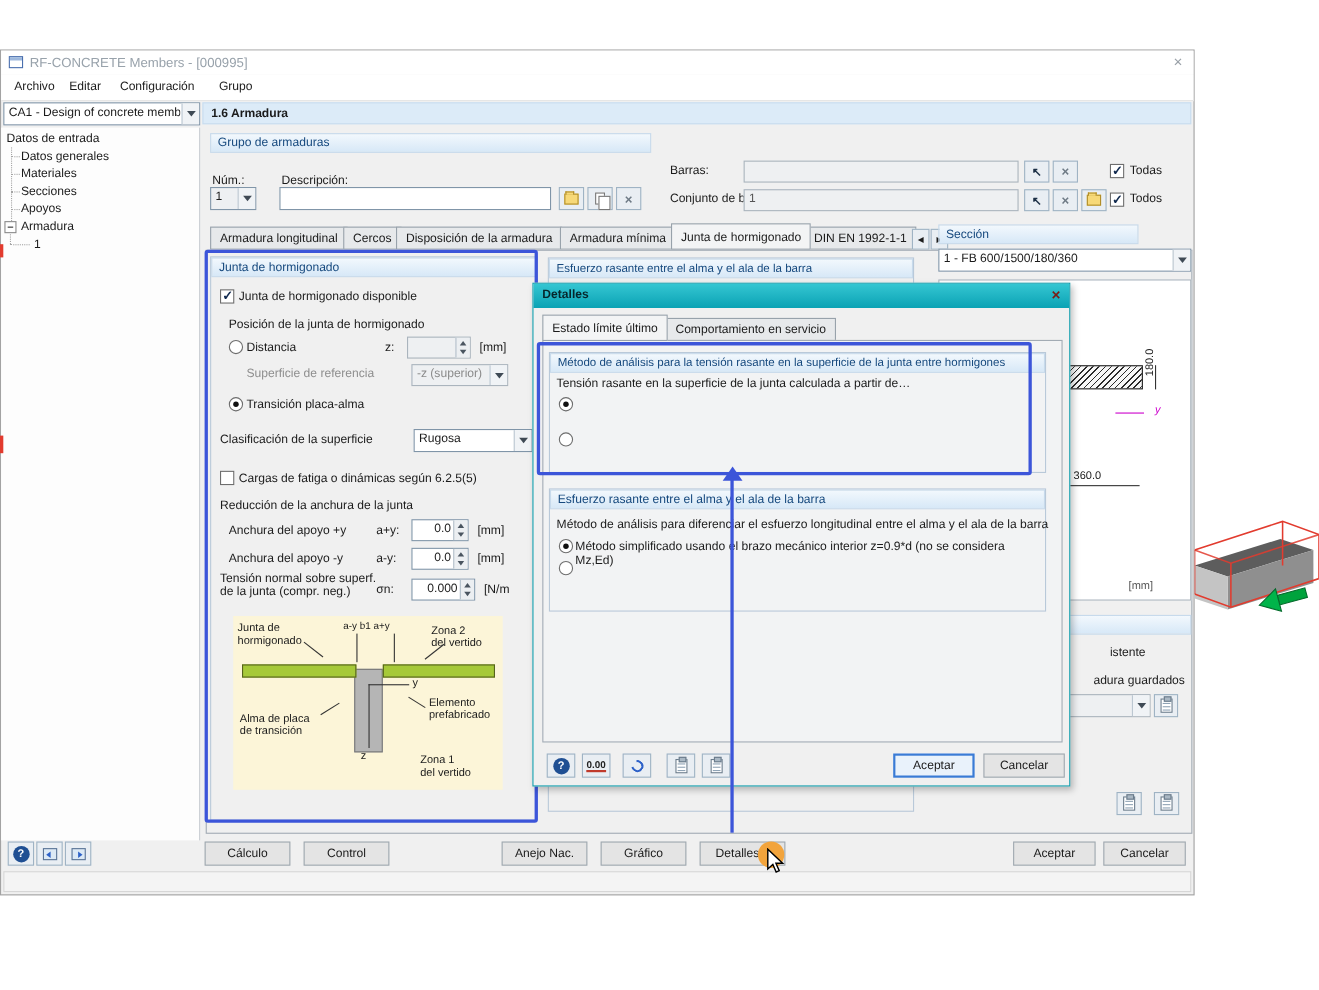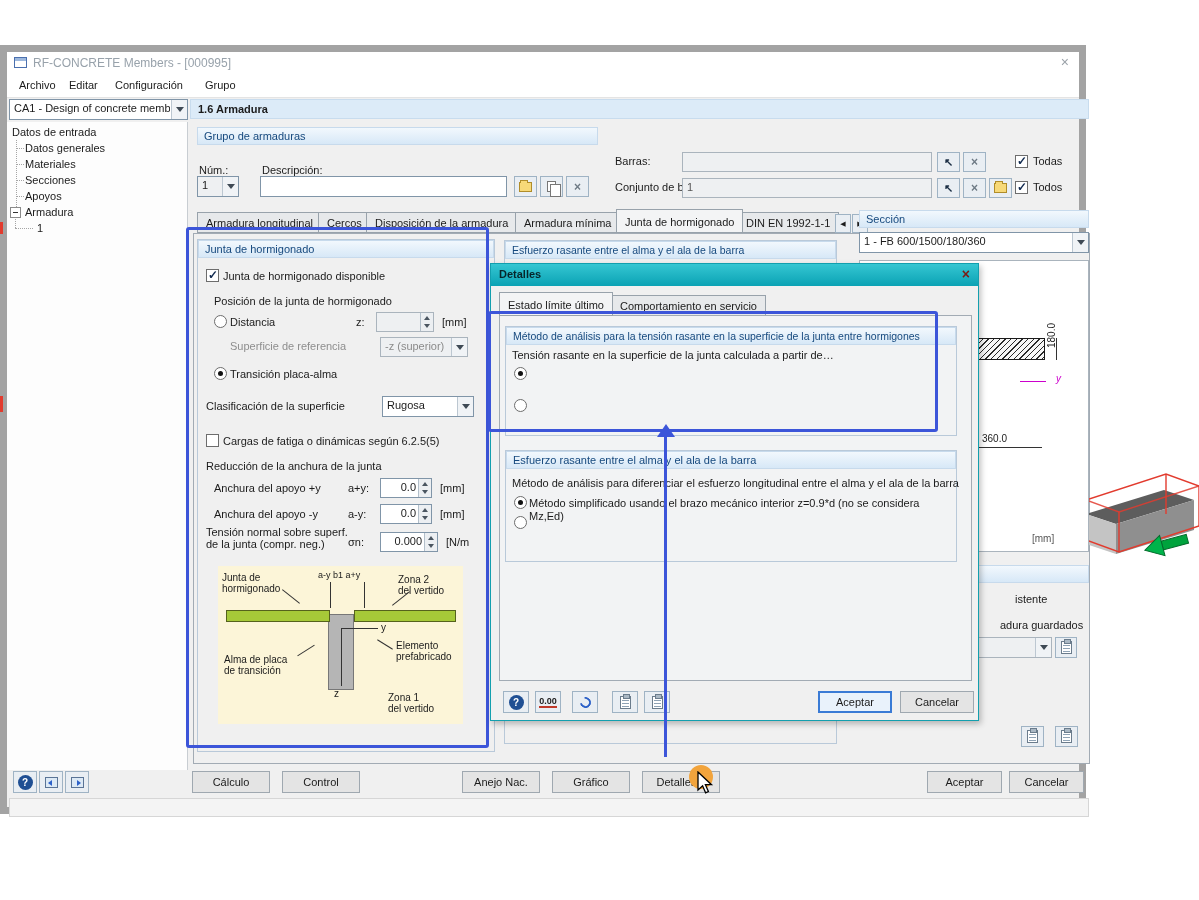--- a/index.html
+++ b/index.html
@@ -1,21 +1,21 @@
 <!DOCTYPE html>
 <html><head>
 <meta charset="utf-8">
 <style>
 *{margin:0;padding:0;box-sizing:border-box}
 html,body{width:1199px;height:900px}
 body{position:relative;background:#fff;font-family:"Liberation Sans",sans-serif;font-size:11px;color:#1b1b1b;overflow:hidden}
 .ab{position:absolute}
 .nw{white-space:nowrap}
 .pre{white-space:pre-line}
-.window{left:0;top:45px;width:1086px;height:769px;background:#f0f0f0;border:7px solid #a3a3a3}
+.window{left:0;top:45px;width:1086px;height:769px;background:#f0f0f0;border:1px solid #a3a3a3}
 .titlebar{left:0;top:0;width:100%;height:22px;background:#fff}
 .apptitle{color:#98a2ab;font-size:12px}
 .appico{width:13px;height:11px;border:1px solid #4a6fae;background:#fff}
 .appico::after{content:"";position:absolute;left:0;top:0;right:0;height:3px;background:#9db8dd}
 .menubar{left:0;top:22px;width:100%;height:24px;background:#fff;border-bottom:1px solid #e4e4e4}
 .ghd{background:linear-gradient(180deg,#f2f8fd,#d7e8f7);border:1px solid #c7daec;color:#16497e;padding:2px 6px 0 6px;height:18px;overflow:hidden;white-space:nowrap}
 .panel{border:1px solid #b9c9d9;background:#f0f0f0}
 .btn{background:#e4e4e4;border:1px solid #9fa8b0;text-align:center;font-size:11px;display:flex;align-items:center;justify-content:center;cursor:default}
 .btn-focus{border:2px solid #3a7bd5;background:#e9f2fb}
 .icobtn{background:#e9eef3;border:1px solid #9fb3c4;display:flex;align-items:center;justify-content:center;font-size:10px}
@@ -155,21 +155,21 @@
     <span class="tab" style="left:169px">Disposición de la armadura</span>
     <span class="tab" style="left:318px">Armadura mínima</span>
     <span class="tab tab-active" style="left:419px">Junta de hormigonado</span>
     <span class="tab" style="left:540px">DIN EN 1992-1-1</span>
     <span class="ab icobtn" style="left:638px;top:4px;width:16px;height:19px;font-size:7px">◀</span>
     <span class="ab icobtn" style="left:655px;top:4px;width:16px;height:19px;font-size:7px">▶</span>
   </div>
 
   <div class="ab" style="left:186px;top:181px;width:897px;height:531px;border:1px solid #a2abb4;background:#f0f0f0"></div>
 
-  <div class="ab ghd" style="left:852px;top:158px;width:230px">Sección</div>
+  <div class="ab ghd" style="left:852px;top:158px;width:182px">Sección</div>
   <div class="ab field" style="left:852px;top:180px;width:230px;height:21px">
     <span class="cval">1 - FB 600/1500/180/360</span>
     <span class="carr"></span>
   </div>
 
   <div class="ab" style="left:852px;top:208px;width:230px;height:292px;background:#fff;border:1px solid #aab4bd;z-index:1">
     <div class="ab hatch" style="left:8px;top:77px;width:177px;height:22px"></div>
     <div class="ab dline" style="left:196px;top:77px;width:1px;height:22px"></div>
     <div class="ab dimtxt" style="left:186px;top:62px;writing-mode:vertical-rl;transform:rotate(180deg)">180.0</div>
     <div class="ab" style="left:160px;top:120px;width:26px;height:1px;background:#cc00cc"></div>
@@ -219,21 +219,21 @@
     <span class="ab nw gray" style="left:32px;top:100px">Superficie de referencia</span>
     <div class="ab field-dis" style="left:182px;top:97px;width:88px;height:20px">
       <span class="cval" style="color:#8b8b8b">-z (superior)</span>
       <span class="carr"></span>
     </div>
 
     <span class="ab rd rd-on" style="left:16px;top:127px"></span>
     <span class="ab nw" style="left:32px;top:128px">Transición placa-alma</span>
 
     <span class="ab nw" style="left:8px;top:160px">Clasificación de la superficie</span>
-    <div class="ab field" style="left:184px;top:156px;width:92px;height:21px">
+    <div class="ab field" style="left:184px;top:156px;width:108px;height:21px">
       <span class="cval">Rugosa</span>
       <span class="carr"></span>
     </div>
 
     <span class="ab cb" style="left:8px;top:194px"></span>
     <span class="ab nw" style="left:25px;top:195px">Cargas de fatiga o dinámicas según 6.2.5(5)</span>
 
     <span class="ab nw" style="left:8px;top:220px">Reducción de la anchura de la junta</span>
 
     <span class="ab nw" style="left:16px;top:242px">Anchura del apoyo +y</span>

